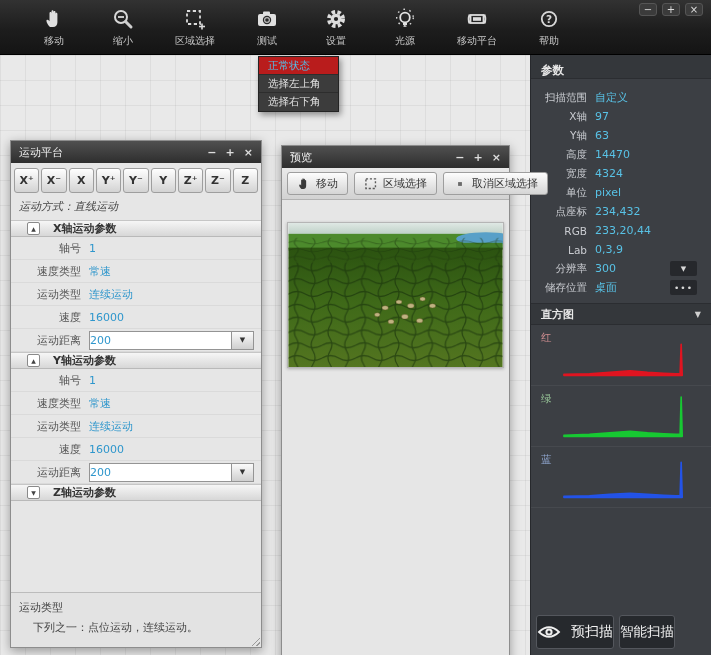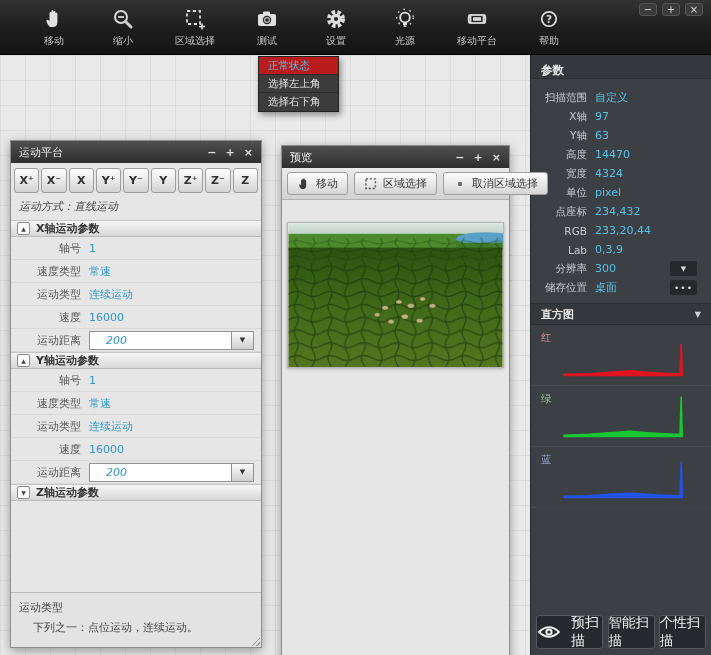--- a/index.html
+++ b/index.html
@@ -51,30 +51,30 @@
     background:repeating-linear-gradient(-45deg, transparent 0 2px, #9a9a9a 2px 3px);
     clip-path:polygon(100% 0, 100% 100%, 0 100%); }
 
   
   #motion-panel { left:10px; top:140px; width:252px; height:508px; }
   #axis-row { display:flex; gap:2px; padding:5px 3px 4px; }
   .axis-btn { flex:1; height:25px; background:linear-gradient(#fefefe,#d3d3d3); border:1px solid #9e9e9e;
     border-radius:3px; font-size:11px; font-weight:bold; color:#333; display:flex; align-items:center;
     justify-content:center; cursor:pointer; box-shadow:0 1px 0 rgba(255,255,255,.8) inset; }
   #mode-row { font-size:11px; color:#444; padding:2px 8px 6px;font-style:italic; }
-  .sec-header { flex:0 0 21px; display:flex; align-items:center; gap:6px; padding:0 6px;
+  .sec-header { flex:0 0 21px; display:flex; align-items:center; gap:13px; padding:0 16px;
     background:linear-gradient(#f6f6f6,#d7d7d7); border-top:1px solid #c6c6c6; border-bottom:1px solid #b9b9b9;
     font-size:11px; font-weight:bold; color:#333; cursor:pointer; }
   .toggle-box { width:13px; height:13px; background:#fff; border:1px solid #8a8a8a; border-radius:2px;
     font-size:6px; display:flex; align-items:center; justify-content:center; color:#444; }
   .m-row { display:flex; align-items:center; height:23px; padding:0 6px; border-bottom:1px solid #dadada; }
   .m-row .lbl { width:72px; text-align:right; font-size:11px; color:#555; padding-right:8px; flex:0 0 72px; }
   .m-row .val { font-size:11px; color:#2e96cc; }
   .combo { flex:1; display:flex; height:19px; border:1px solid #949494; background:#fff; margin-right:1px; }
-  .combo .cval { flex:1; font-size:11px; color:#2e96cc; padding:2px 16px;font-style:italic; }
+  .combo .cval { flex:1; font-size:11px; color:#2e96cc; padding:2px 0; }
   .combo .carrow { width:22px; background:linear-gradient(#fbfbfb,#cfcfcf); border-left:1px solid #949494;
     font-size:7px; color:#333; display:flex; align-items:center; justify-content:center; cursor:pointer; }
   #motion-footer { margin-top:auto; border-top:1px solid #bcbcbc; padding:7px 8px 12px; font-size:11px;
     color:#444; background:#e3e3e3; }
   #motion-footer .line2 { padding-left:14px; margin-top:5px; }
 
   
   #preview-panel { left:281px; top:145px; width:229px; height:588px; }
   #pv-toolbar { flex:0 0 31px; display:flex; gap:6px; padding:4px 5px; align-items:center;
     background:linear-gradient(#eaeaea,#d2d2d2); border-bottom:1px solid #b2b2b2; }
@@ -467,16 +467,15 @@
         <svg width="24" height="16" viewBox="0 0 24 16">
             <path d="M2 8 Q 12 -1.5 22 8 Q 12 17.5 2 8 Z" stroke="#f0f0f0" stroke-width="1.8" fill="none"></path>
             <circle cx="12" cy="8" r="3.6" fill="#f0f0f0"></circle>
             <circle cx="12" cy="8" r="1.6" fill="#26292d"></circle>
           </svg>
       </span>
       <span>预扫描</span>
     </div>
     <div id="scan-row">
       <div class="scan-btn">智能扫描</div>
-      <div class="scan-btn">个性扫描</div>
     </div>
   </div>
 </div>
 
 </body></html>

